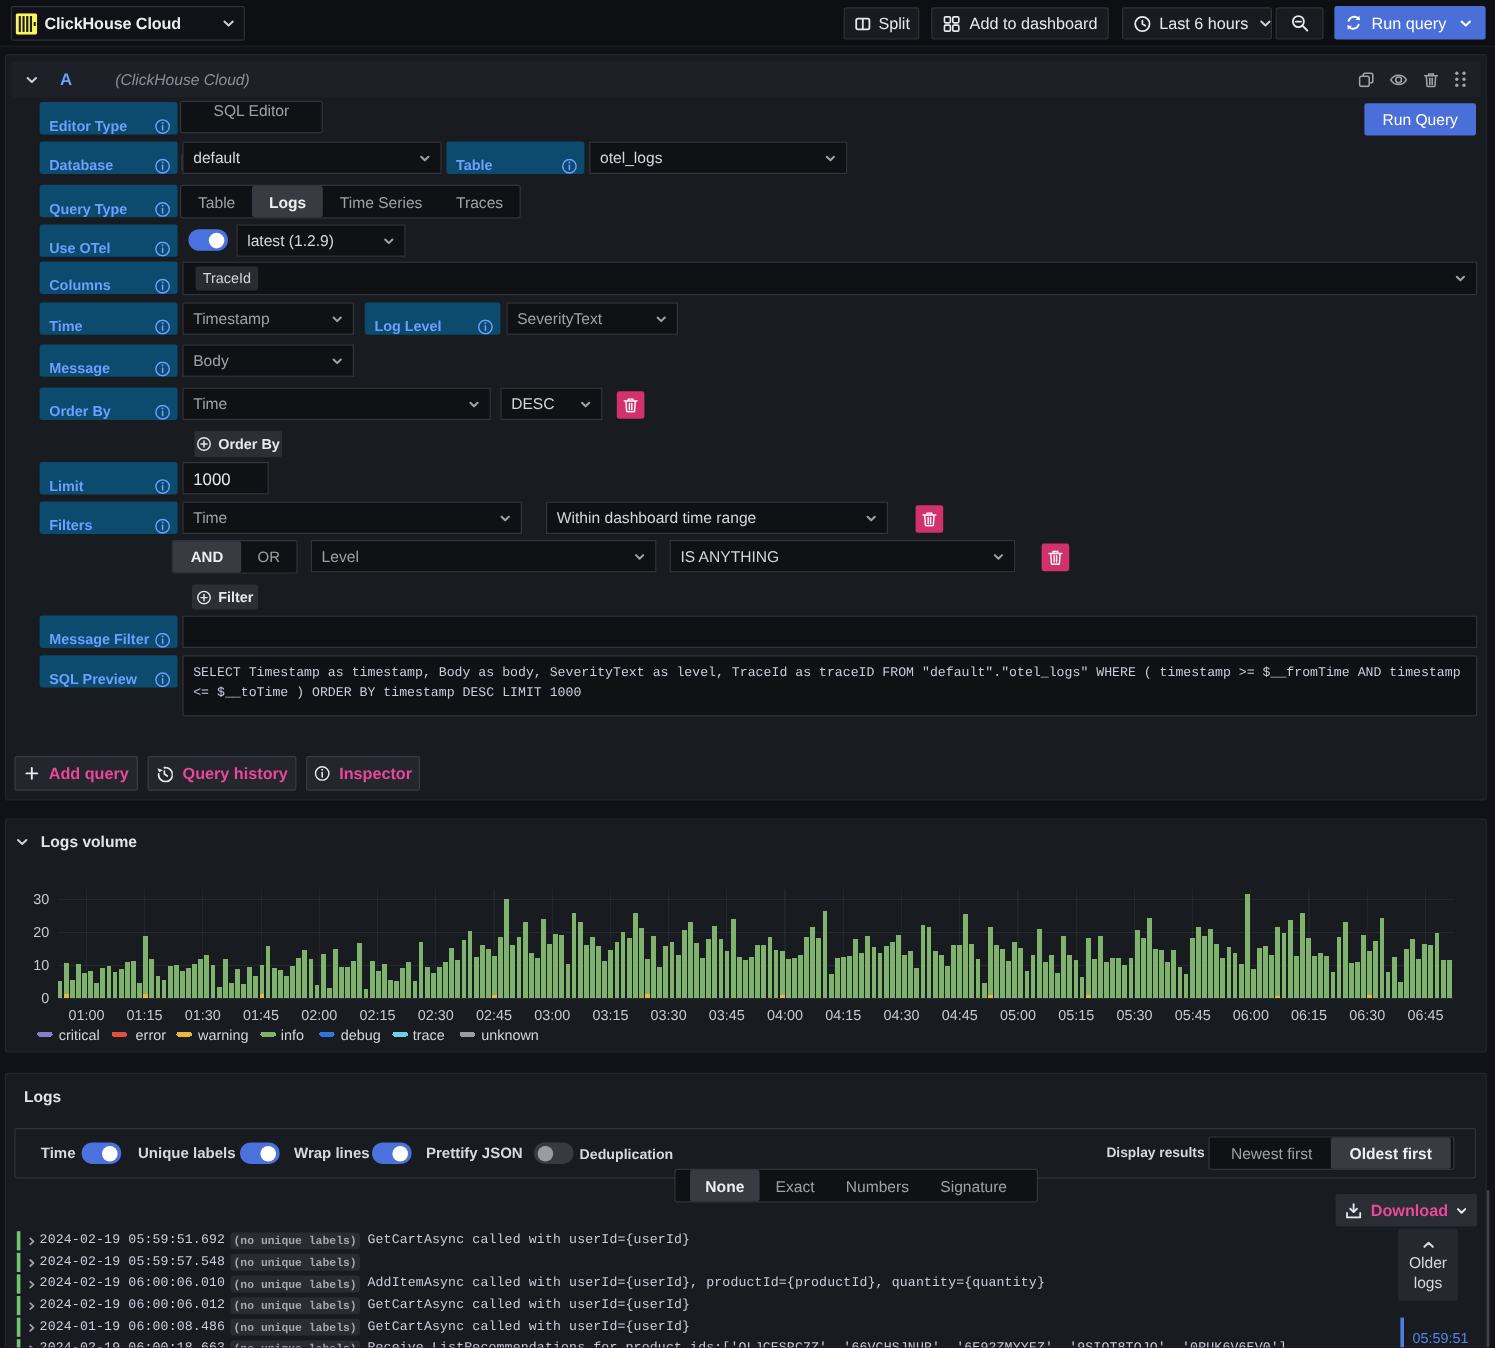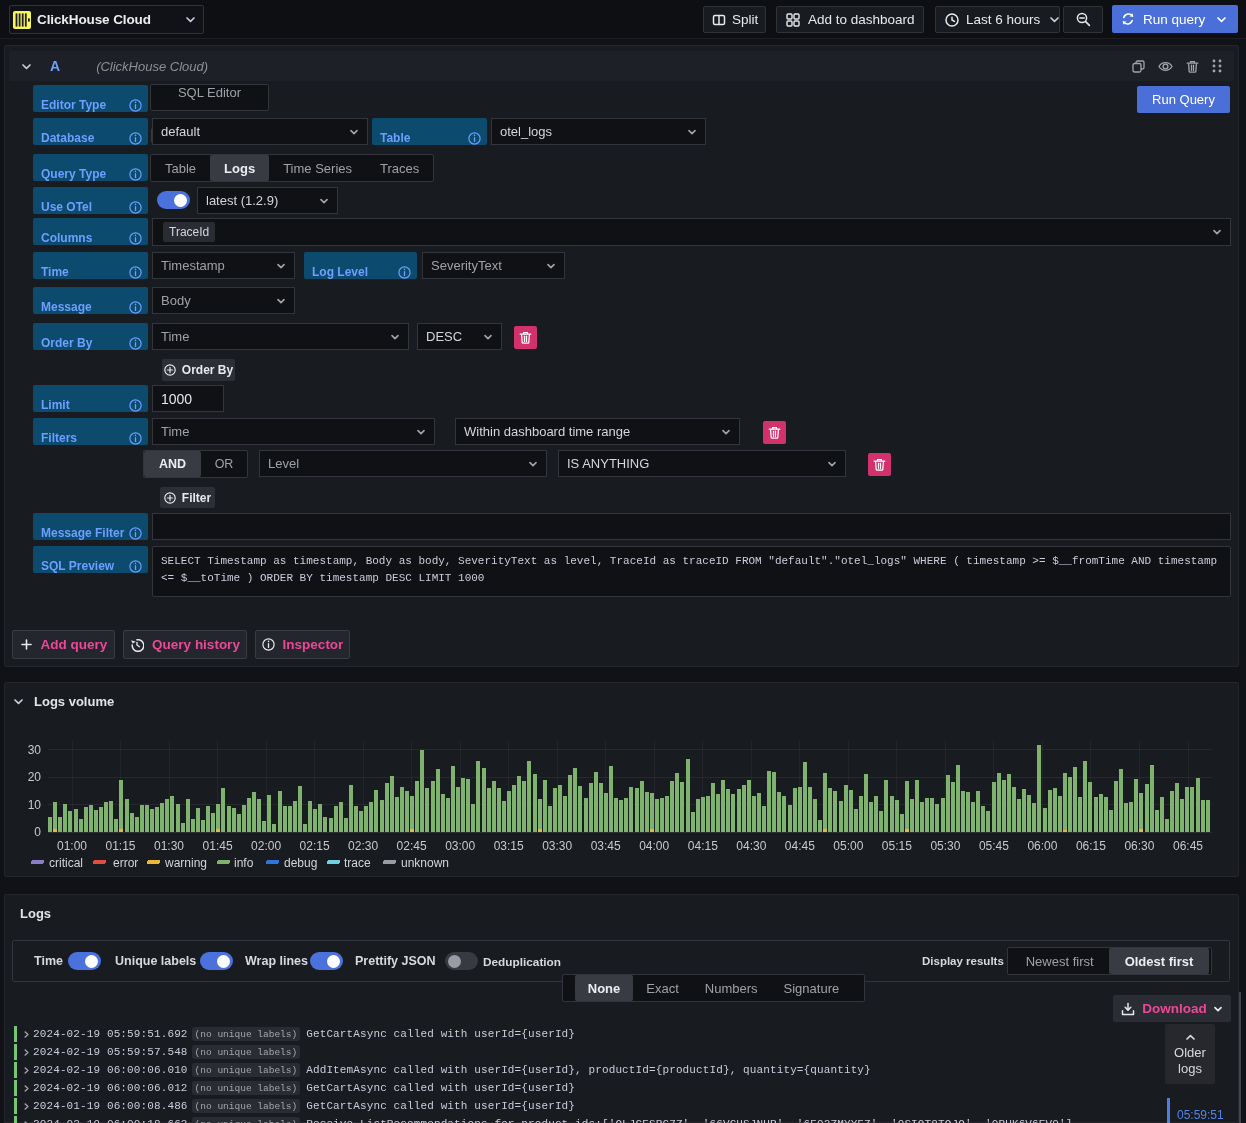--- a/index.html
+++ b/index.html
@@ -18,21 +18,21 @@
 .btn3 { background:#24262d; border:1px solid #3a3c43; border-radius:2px; display:flex; align-items:center; justify-content:center; gap:8px; color:#ec4899; font-weight:700; font-size:13.5px; }
 .tgl { border-radius:9px; background:#383a42; position:absolute; }
 .tgl .knob { position:absolute; width:13px; height:13px; border-radius:50%; background:#9a9ca3; top:2.5px; left:3px; }
 .tgl.on { background:#4a71dc; }
 .tgl.on .knob { background:#ffffff; left:auto; right:3px; }
 .tbbtn { position:absolute; top:6px; height:27px; background:#181b20; border:1px solid #303239; border-radius:2px; display:flex; align-items:center; gap:8px; padding:0 9px; color:#e8e9ed; font-size:13.5px; font-weight:500; white-space:nowrap; }
 .logrow { height:18px; display:flex; align-items:center; font-family:"Liberation Mono",monospace; font-size:11px; color:#ccccdc; white-space:nowrap; }
 .lvlbar { width:3px; height:16px; background:#75c573; margin-right:5px; }
 .rowchev { width:11px; display:flex; }
 .lts { margin-right:4px; letter-spacing:0.12px; }
-.lbadge { background:#2a2c33; color:#a5a6ae; border-radius:3px; font-size:9.5px; padding:1.5px 3px; margin-right:6px; }
+.lbadge { background:#2a2c33; color:#a5a6ae; border-radius:3px; font-size:9.5px; padding:1.5px 3px; margin-right:6px;font-weight:bold; }
 .lmsg { letter-spacing:0.12px; }
 </style></head>
 <body>
 
 <div class="abs" style="left:0;top:0;width:1246px;height:39px;background:#0e0f13;border-bottom:1px solid #1c1e24"></div>
 <div class="abs" style="left:9px;top:5px;width:195px;height:29px;border:1px solid #303239;border-radius:2px;background:#111217;display:flex;align-items:center;padding:0 7px 0 3px">
   <span style="display:flex">
       <svg width="18" height="18" viewBox="0 0 18 18" style="" xmlns="http://www.w3.org/2000/svg">
         <rect width="18" height="18" rx="2" fill="#f7f75c"></rect>
         <rect x="2.6" y="2.4" width="1.8" height="13.2" fill="#1d1d1d"></rect>

